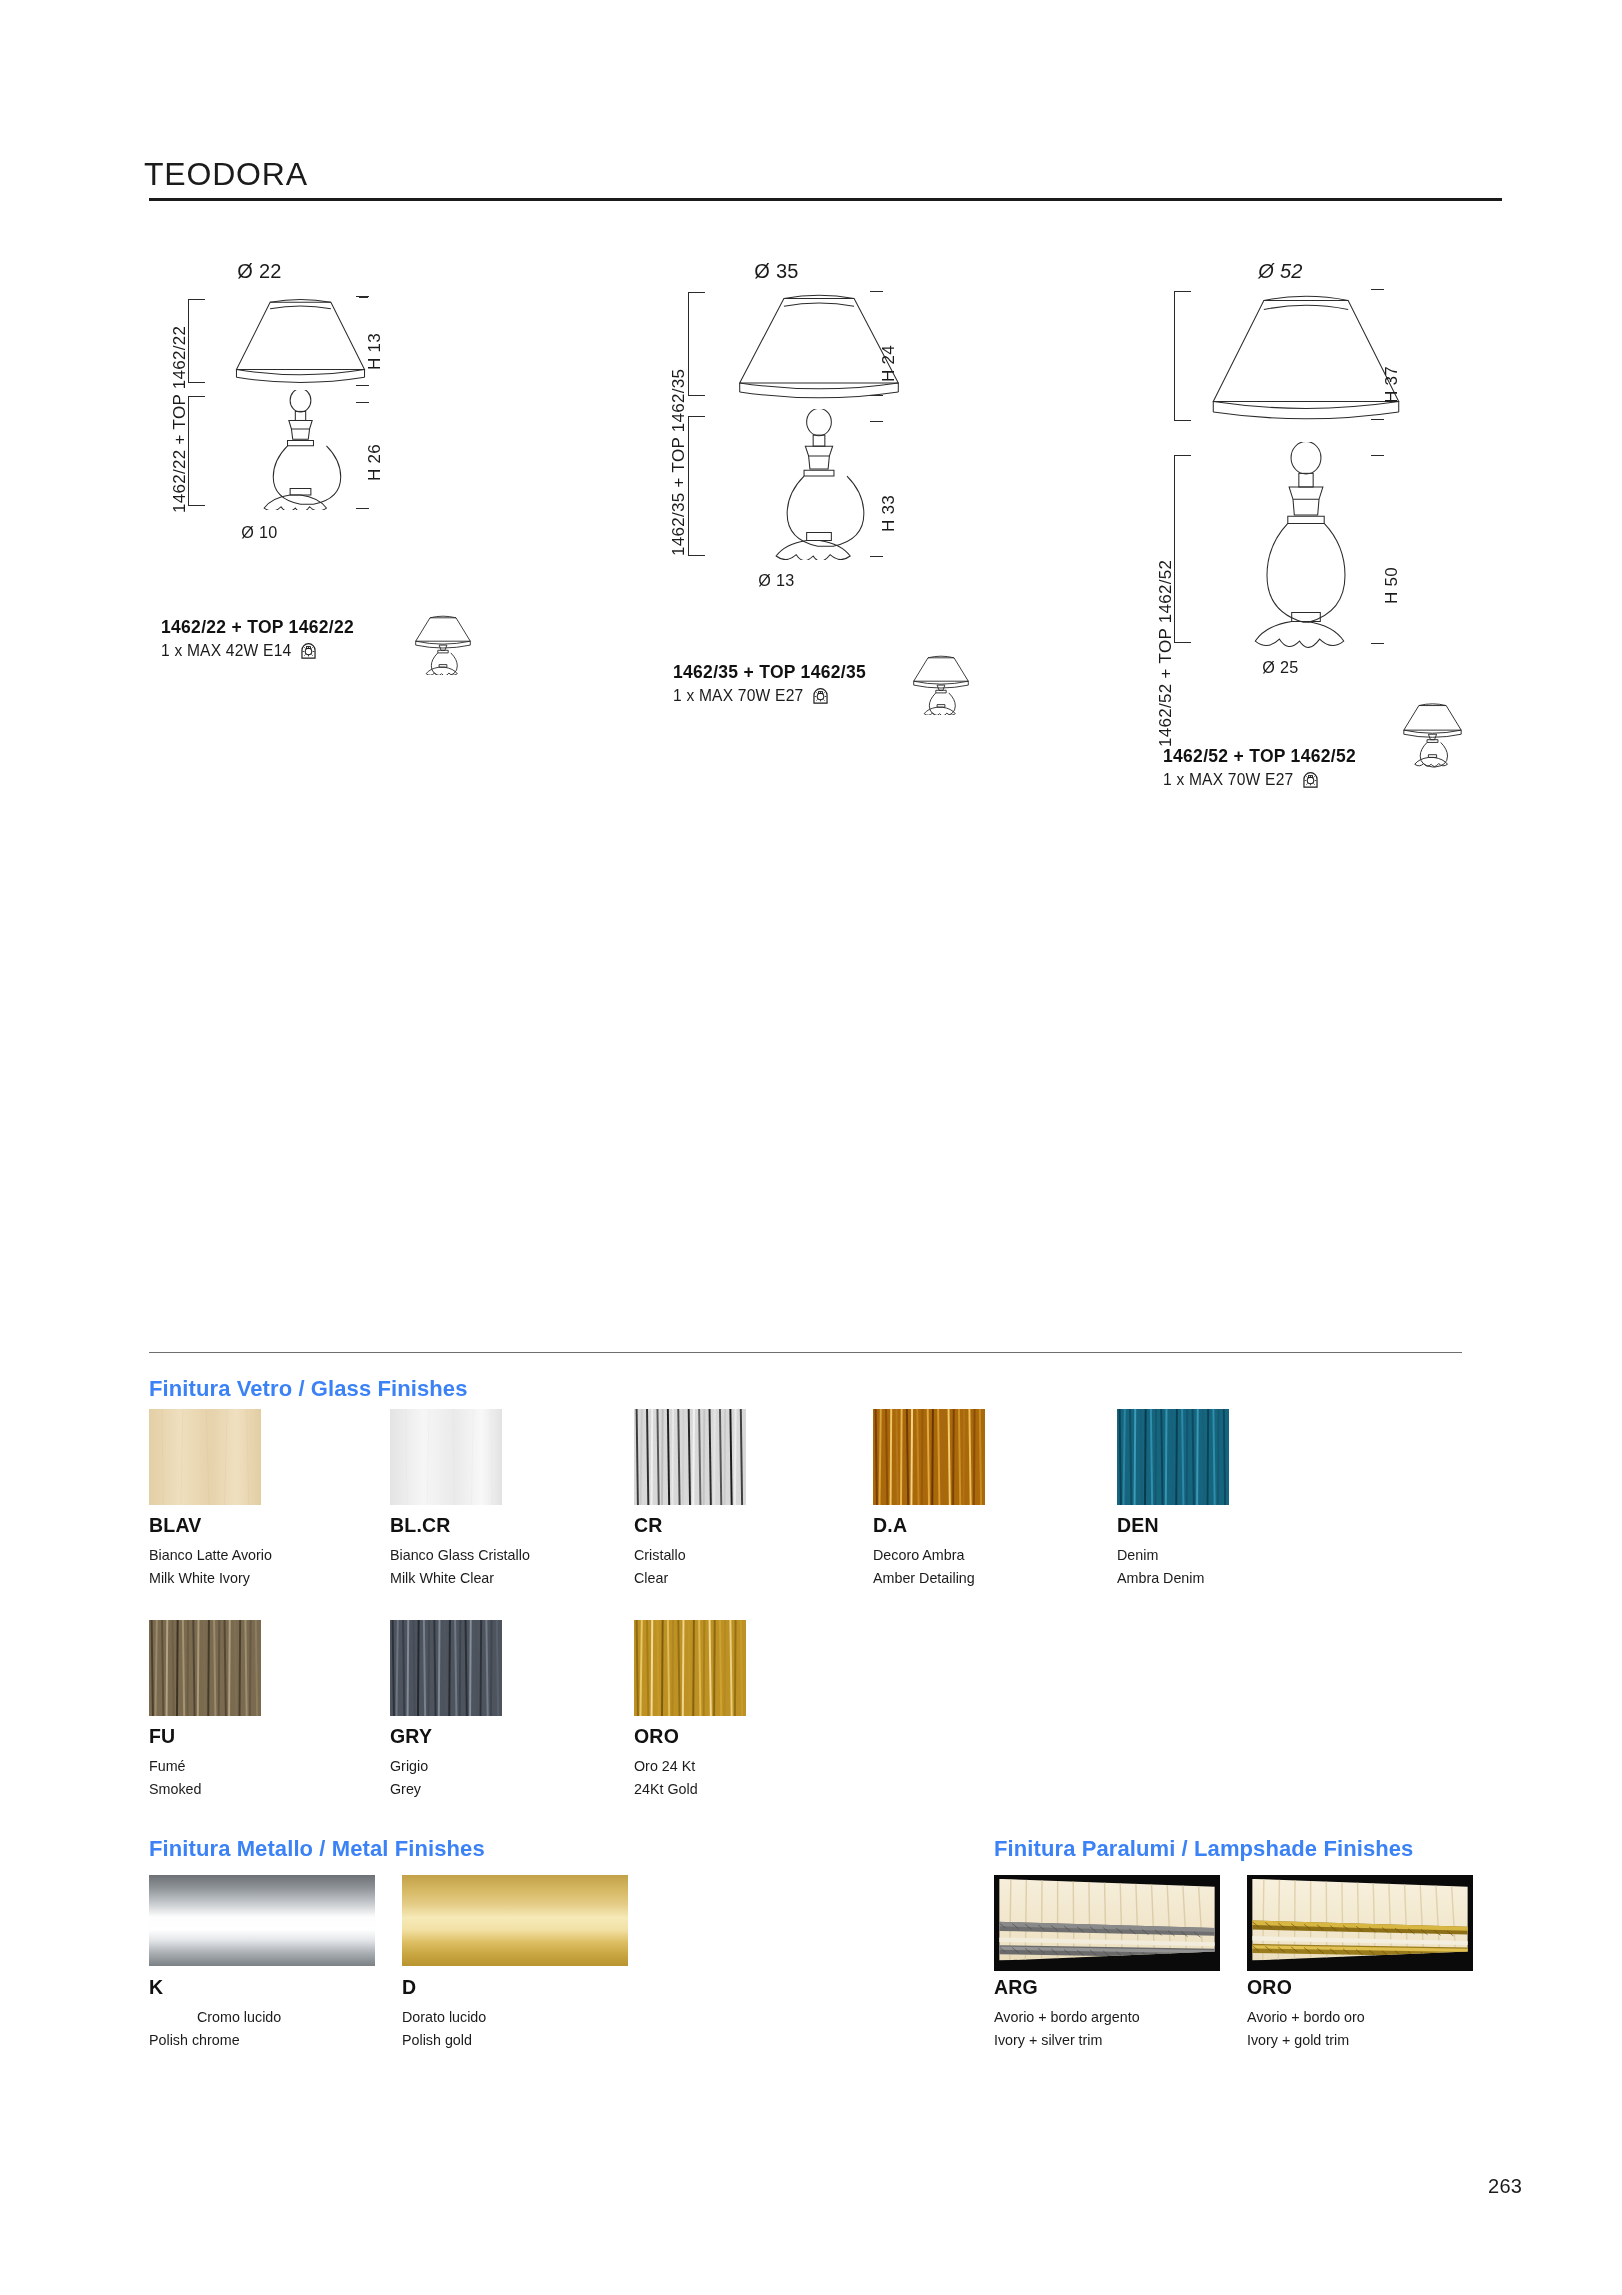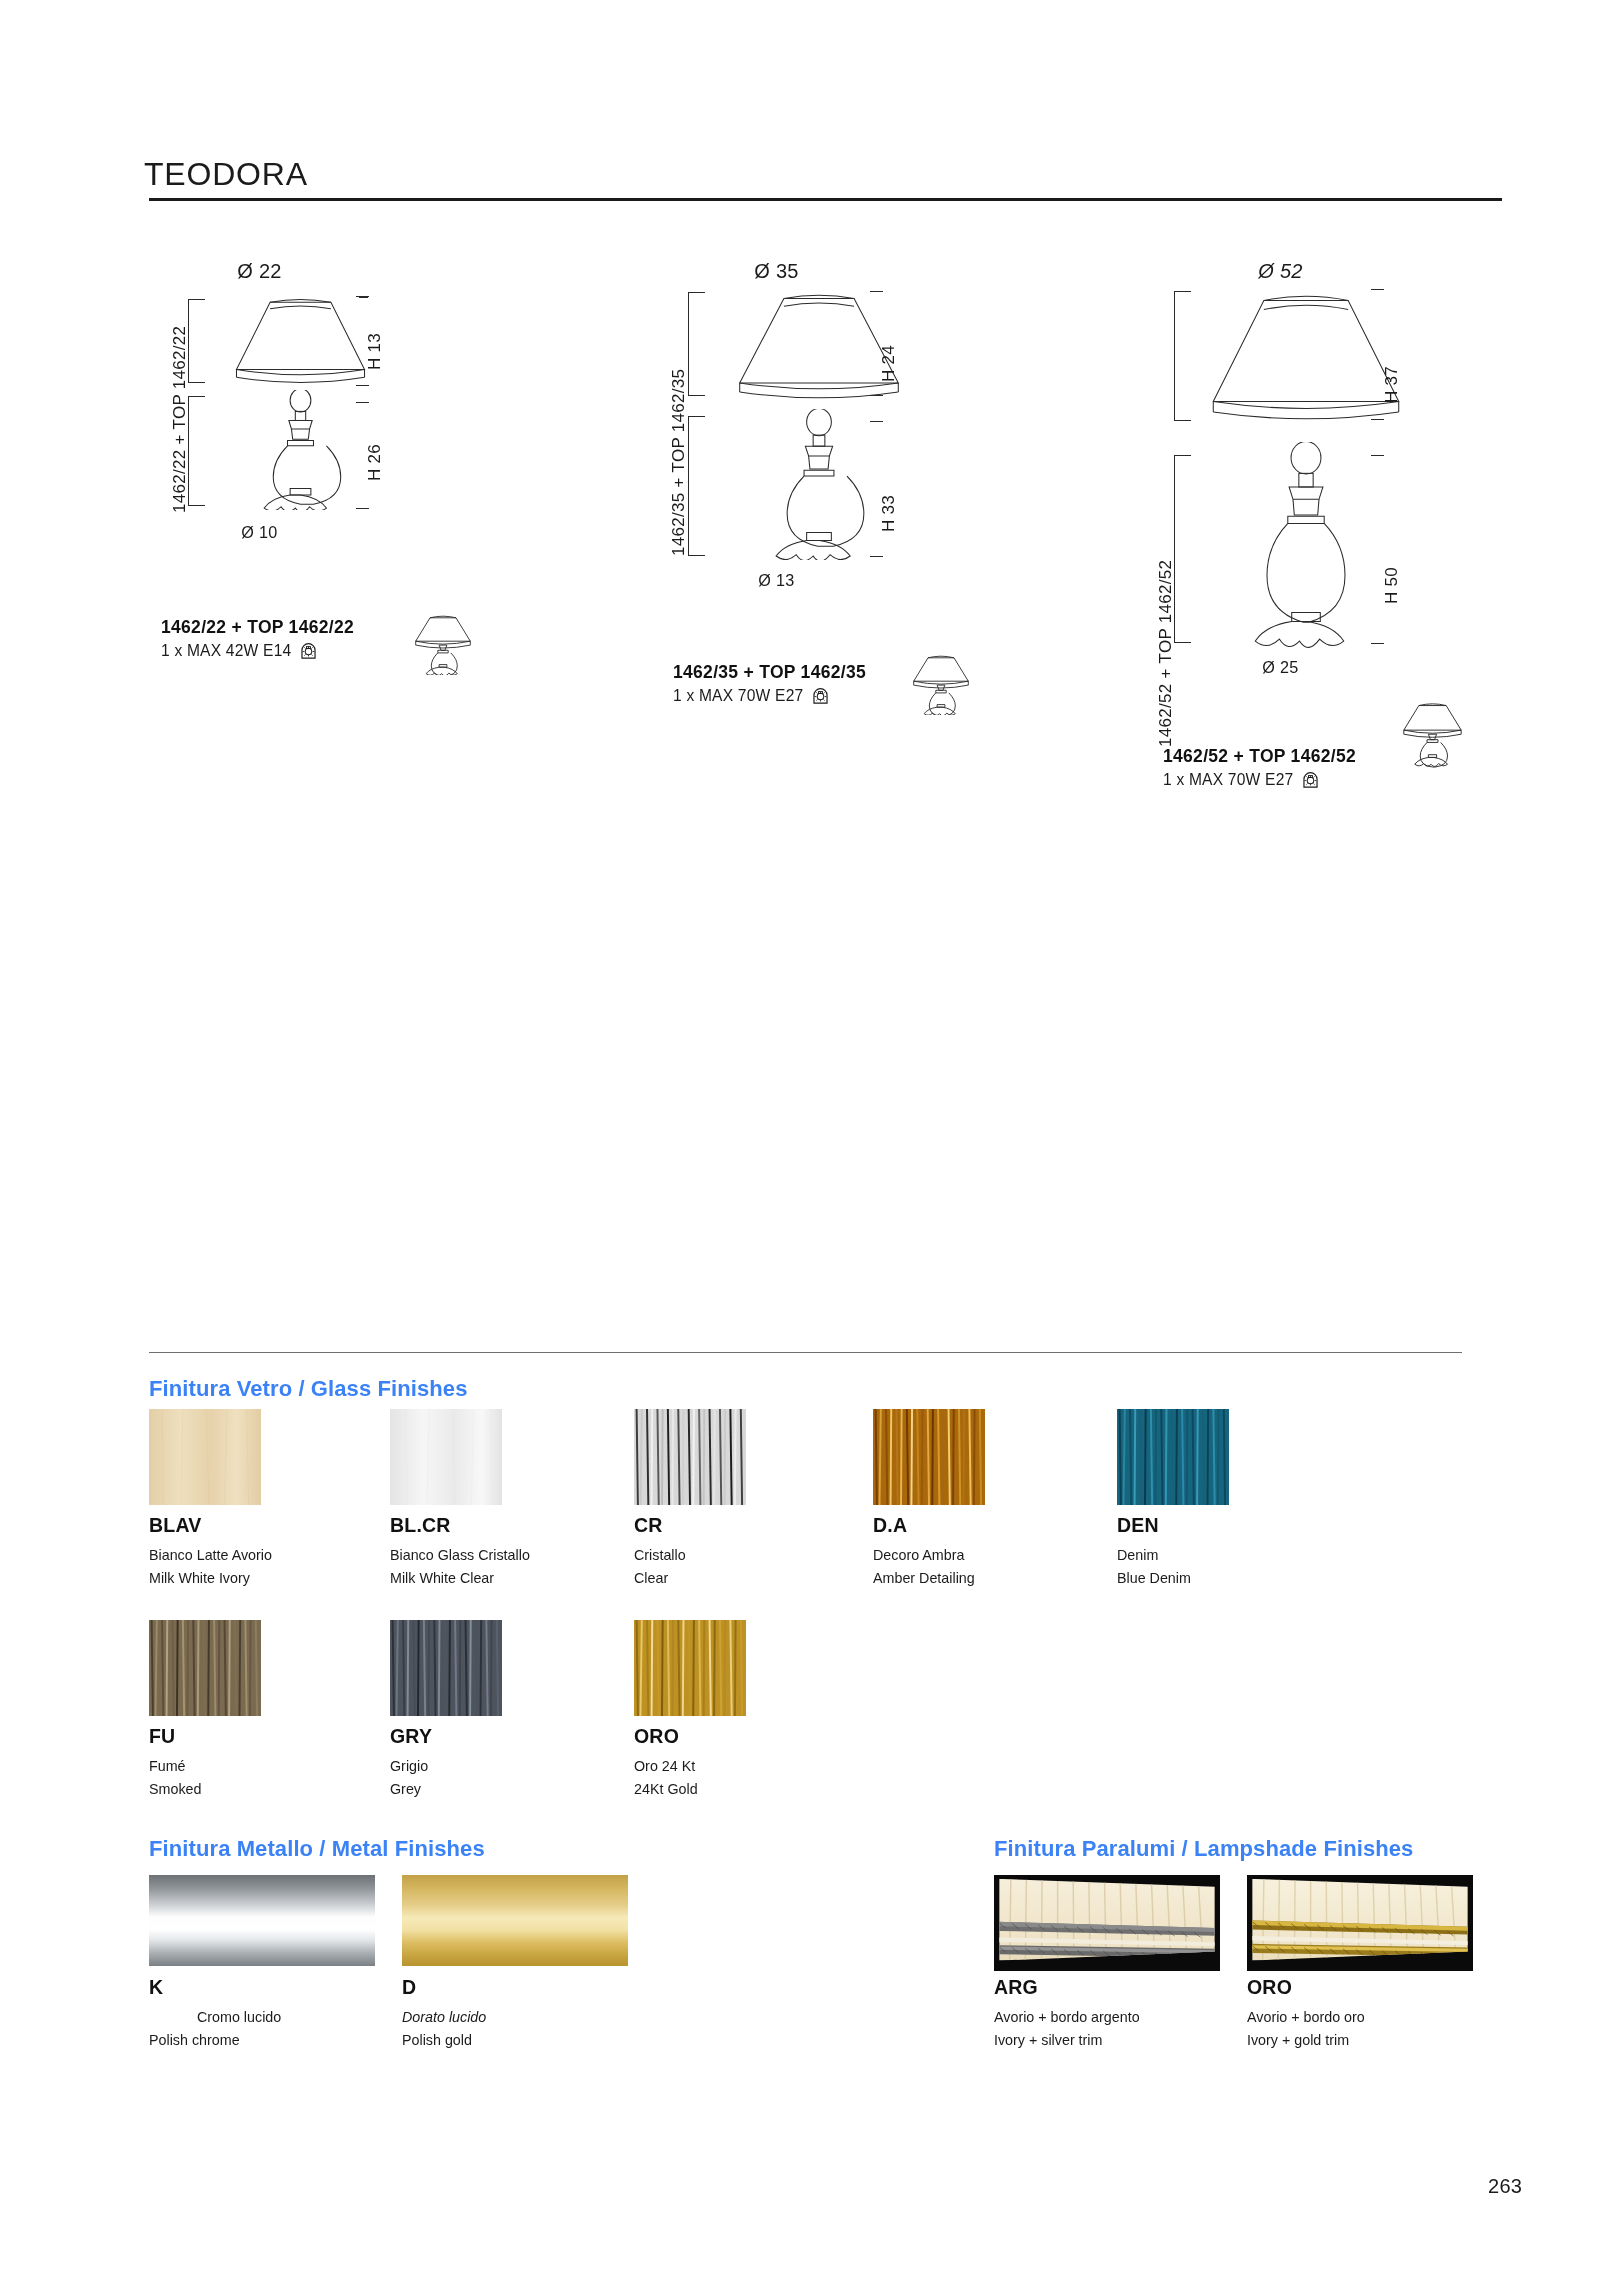--- a/index.html
+++ b/index.html
@@ -507,21 +507,21 @@
         <path d="M132 0 L134 148" stroke="#186079"></path>
           <path d="M140 0 L139 148" stroke="#0c4255"></path>
         <path d="M148 0 L150 148" stroke="#2f8eab"></path>
           <path d="M156 0 L155 148" stroke="#135a71"></path>
         <path d="M164 0 L166 148" stroke="#0d4760"></path>
       </g>
     </svg>
   </div>
   <div class="sw-code" style="left:1117px; top:1514px;">DEN</div>
   <div class="sw-desc" style="left:1117px; top:1545px;">Denim</div>
-  <div class="sw-desc" style="left:1117px; top:1568px;">Blue Denim</div>
+  <div class="sw-desc" style="left:1117px; top:1568px;">Ambra Denim</div>
 
   <div class="swatch" style="left:149px; top:1620px; width:112px; height:96px;">
     <svg class="sw-img" viewBox="0 0 172 148" preserveAspectRatio="none">
       <rect width="172" height="148" fill="#7a6a50"></rect>
       <g stroke-width="3">
         <path d="M4 0 L6 148" stroke="#4a3f2c"></path>
           <path d="M12 0 L10 148" stroke="#9b8a6b"></path>
         <path d="M20 0 L22 148" stroke="#5d4f38"></path>
           <path d="M28 0 L27 148" stroke="#b3a382"></path>
         <path d="M36 0 L38 148" stroke="#6e6047"></path>
@@ -646,21 +646,21 @@
           <stop offset="60%" stop-color="#f2e1a5"></stop>
           <stop offset="74%" stop-color="#ddbe63"></stop>
           <stop offset="88%" stop-color="#c7a53f"></stop>
           <stop offset="100%" stop-color="#b8942f"></stop>
         </linearGradient>
       </defs>
       <rect width="348" height="140" fill="url(#gD)"></rect>
     </svg>
   </div>
   <div class="sw-code" style="left:402px; top:1976px;">D</div>
-  <div class="sw-desc" style="left:402px; top:2007px;font-style:italic;">Dorato lucido</div>
+  <div class="sw-desc" style="left:402px; top:2007px;">Dorato lucido</div>
   <div class="sw-desc" style="left:402px; top:2030px;">Polish gold</div>
 
   <div class="section-head" style="left:994px; top:1836px;">Finitura Paralumi / Lampshade Finishes</div>
 
   <div class="swatch" style="left:994px; top:1875px; width:226px; height:96px;">
     <svg class="sw-img" viewBox="0 0 348 148" preserveAspectRatio="none">
       <rect width="348" height="148" fill="#0a0a0a"></rect>
       <defs>
         <linearGradient id="argShade" x1="0" y1="0" x2="0" y2="1">
           <stop offset="0%" stop-color="#f7efdc"></stop>

